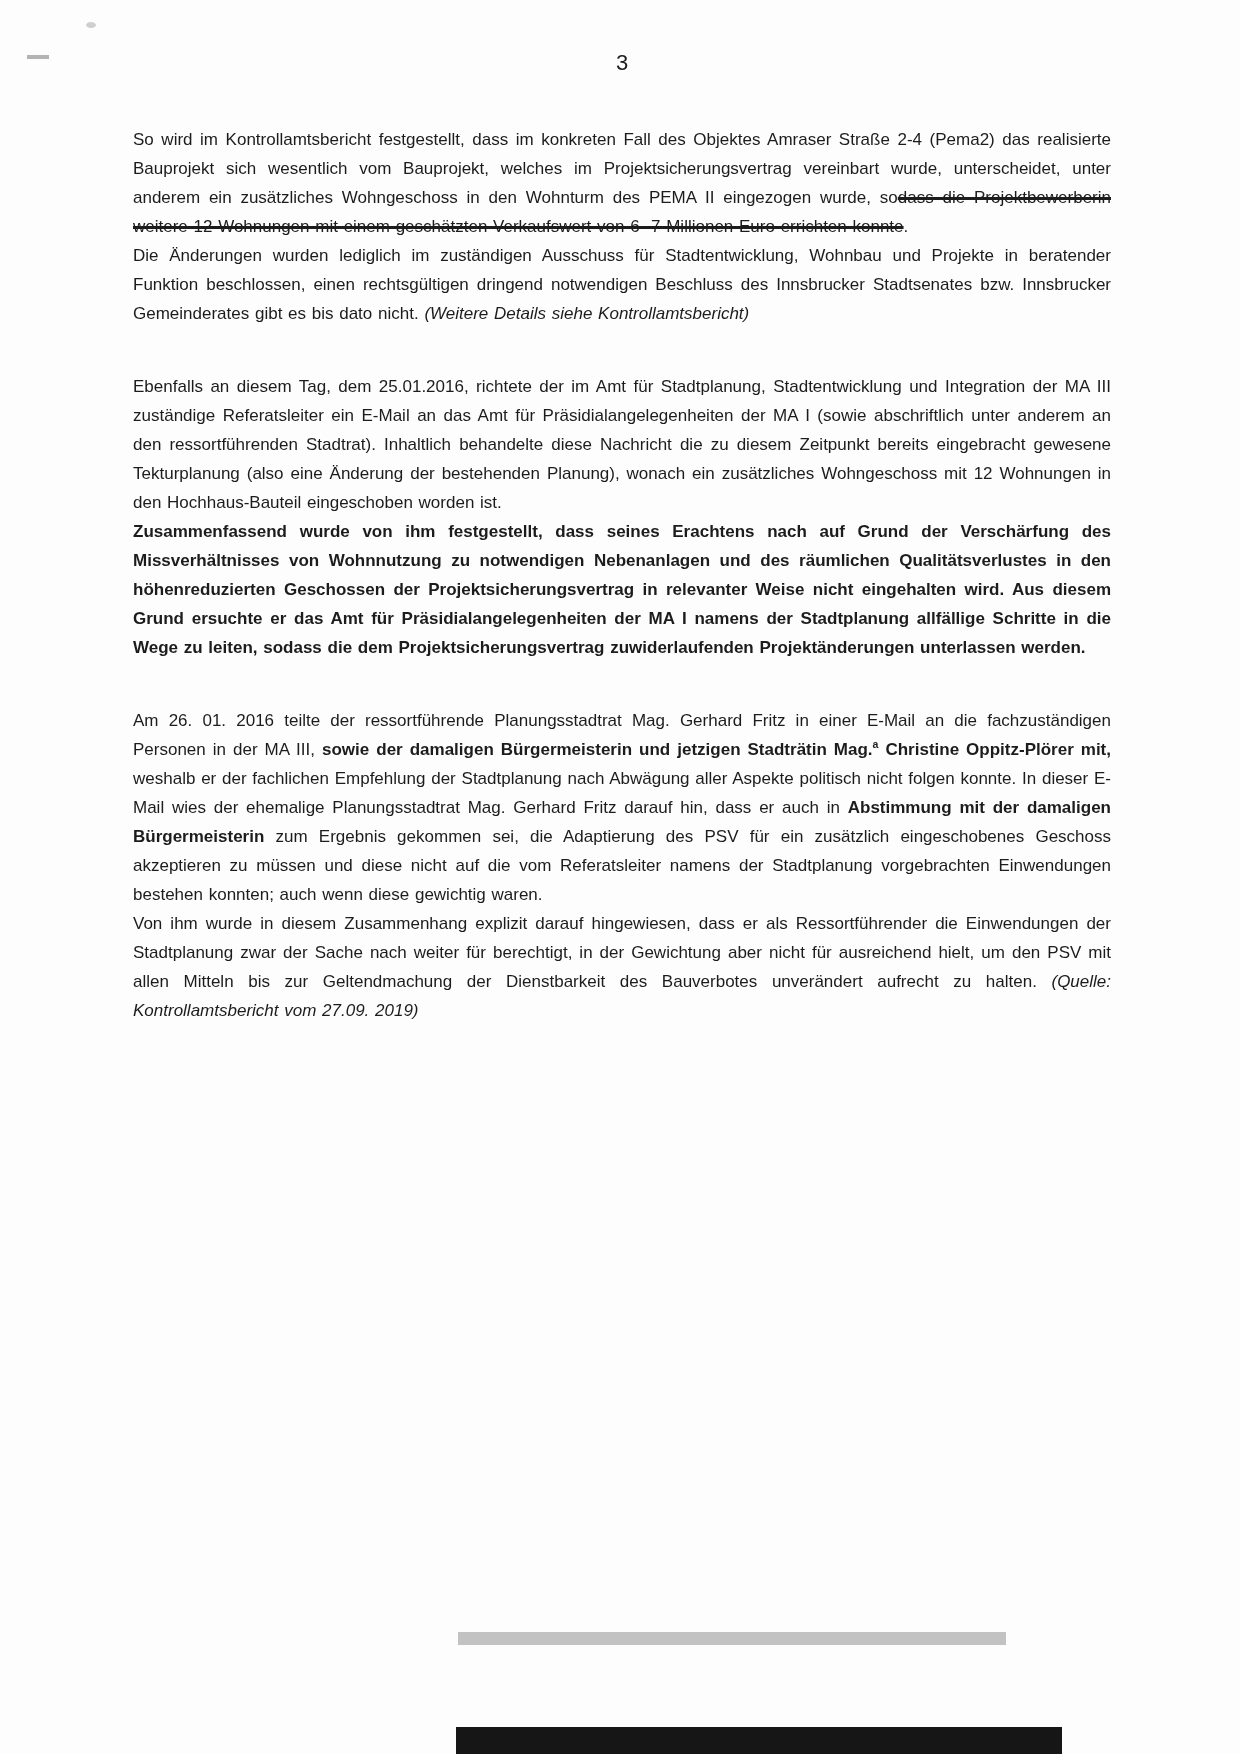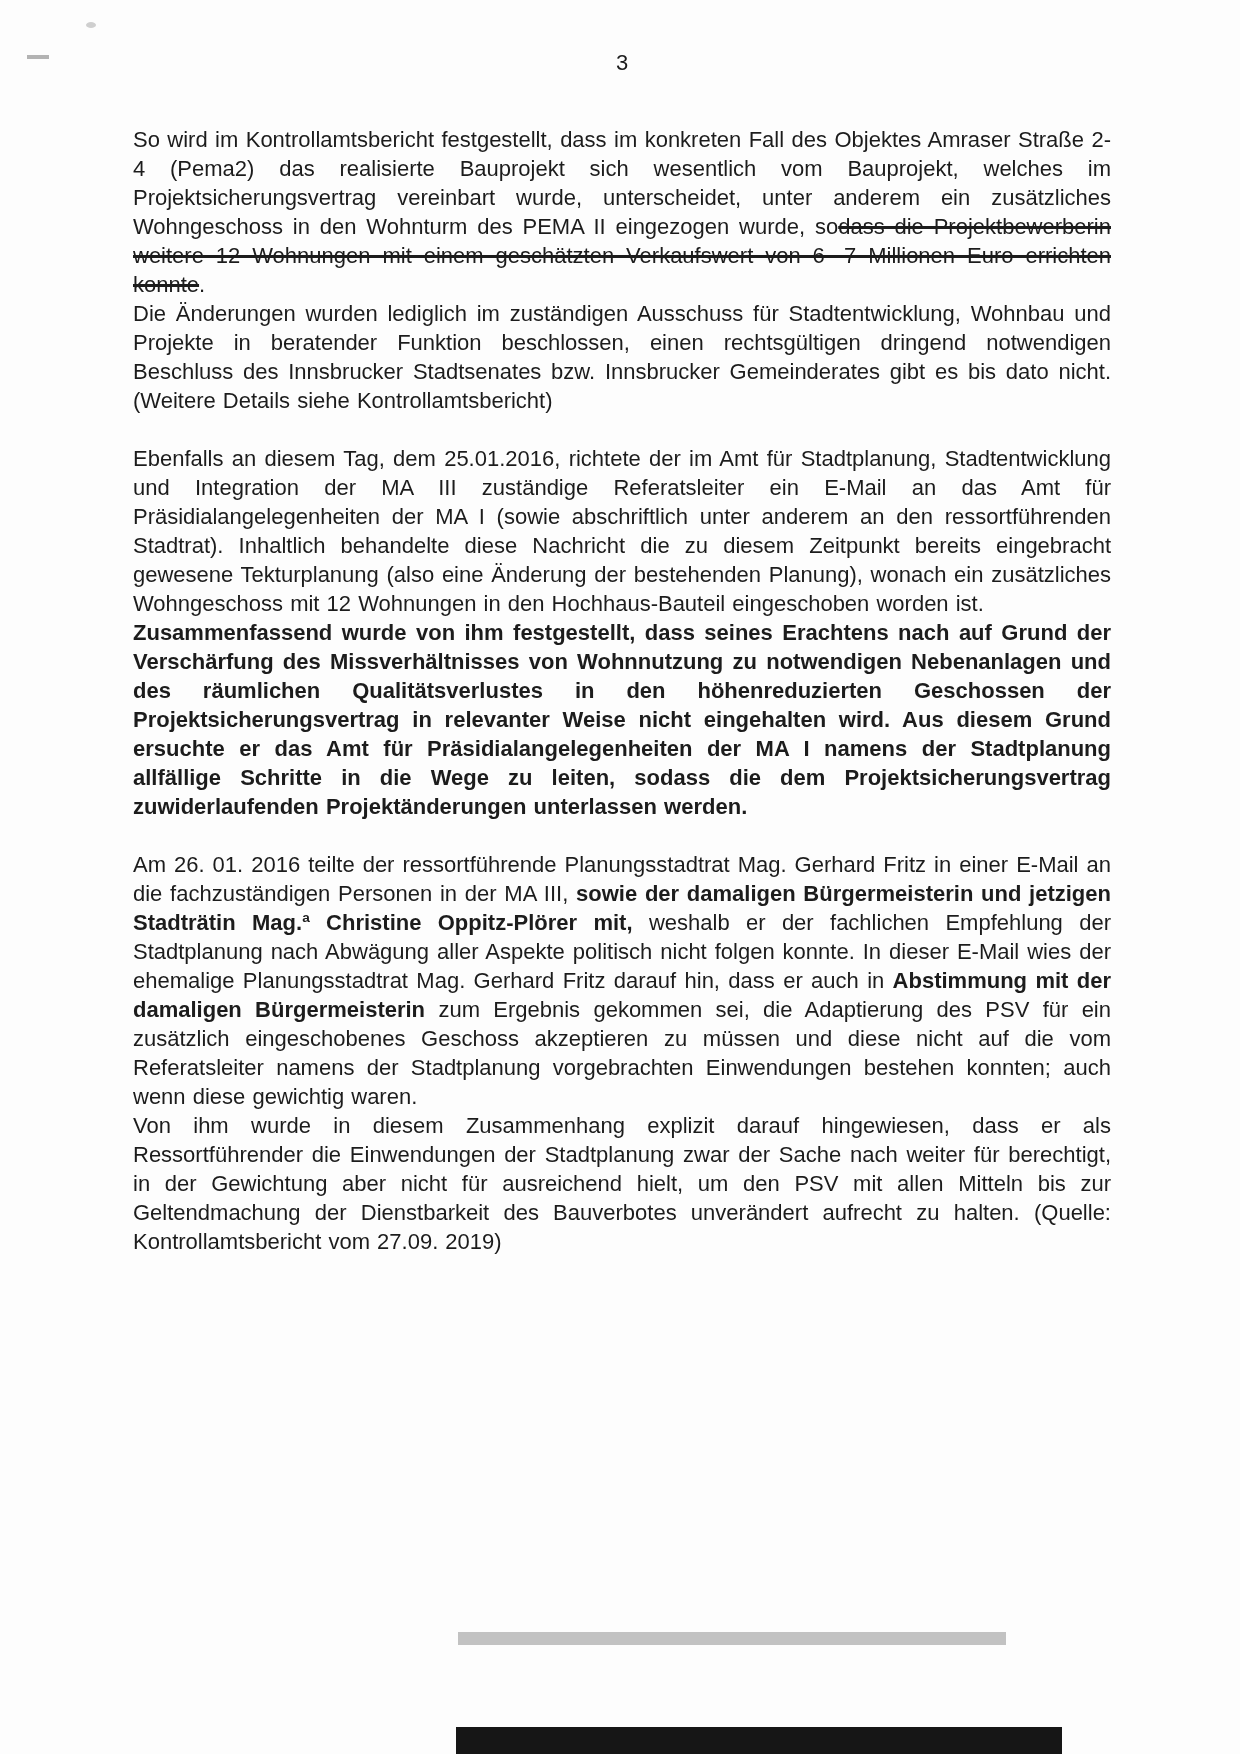--- a/index.html
+++ b/index.html
@@ -20,28 +20,28 @@
     top: 48px;
     width: 978px;
   }
   .page-number {
     text-align: center;
     font-size: 22px;
     line-height: 29px;
     margin-bottom: 48px;
   }
   .para {
-    font-size: 22px;
+    font-size: 17px;
     line-height: 29px;
     text-align: justify;
     word-spacing: 1px;
   }
-  .para.gap { margin-top: 29px; }
+  .para.gap { margin-top: 44px; }
   .b { font-weight: bold; }
-  .i { }
+  .i { font-style: italic; }
   .strike { text-decoration: line-through; text-decoration-thickness: 2.5px; }
   .sup { vertical-align: super; font-size: 0.62em; line-height: 0; }
   
   .artifact-dash {
     position: absolute; left: 27px; top: 55px;
     width: 22px; height: 4px; background: #b3b3b3;
   }
   .artifact-speck {
     position: absolute; left: 86px; top: 22px;
     width: 10px; height: 6px; background: #cfcfcf; border-radius: 50%;

